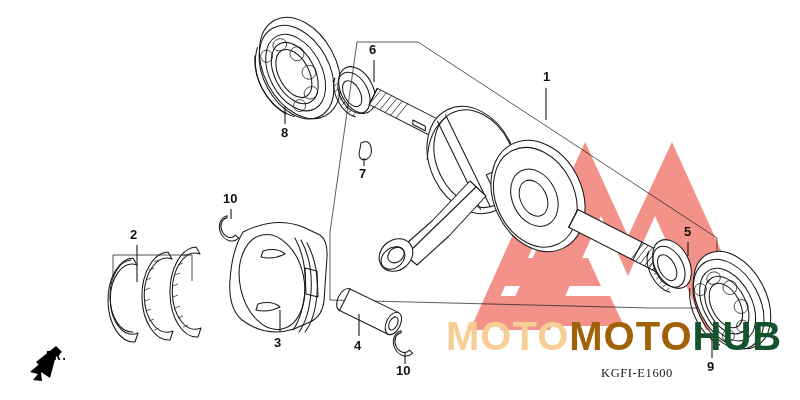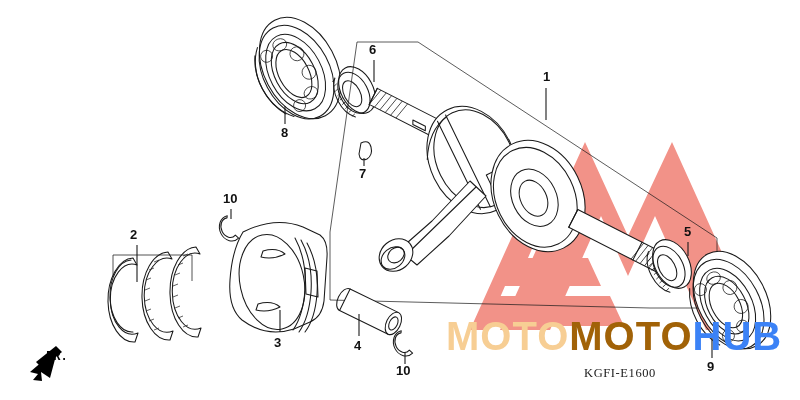--- a/index.html
+++ b/index.html
@@ -295,32 +295,32 @@
 
     <g>
       <path d="M58 348 L30 372 L38 374 L33 380 L42 381 L41 372 L50 378 Z" fill="#000"></path>
       <path d="M56 346 L62 352 L42 368 L36 362 Z" fill="#000"></path>
     </g>
 
     </g>
   </svg>
 
   <div id="wm-word">
-    <span style="color:#F7CE94">MOTO</span><span style="color:#a16207">MOTO</span><span style="color:#3b82f6">HUB</span>
+    <span style="color:#F7CE94">MOTO</span><span style="color:#a16207">MOTO</span><span style="color:#14532d">HUB</span>
   </div>
 
   <div class="lbl" style="left:543px;top:70px">1</div>
   <div class="lbl" style="left:130px;top:228px">2</div>
   <div class="lbl" style="left:274px;top:336px">3</div>
   <div class="lbl" style="left:354px;top:339px">4</div>
   <div class="lbl" style="left:684px;top:225px">5</div>
   <div class="lbl" style="left:369px;top:43px">6</div>
   <div class="lbl" style="left:359px;top:167px">7</div>
   <div class="lbl" style="left:281px;top:126px">8</div>
   <div class="lbl" style="left:707px;top:360px">9</div>
   <div class="lbl" style="left:223px;top:192px">10</div>
   <div class="lbl" style="left:396px;top:364px">10</div>
 
   <div class="frtxt" style="left:46px;top:350px">FR.</div>
 
-  <div class="partcode" style="left:584px;top:366px">KGFI-E1600</div>
+  <div class="partcode" style="left:601px;top:366px">KGFI-E1600</div>
 
 </div>
 
 </body></html>

